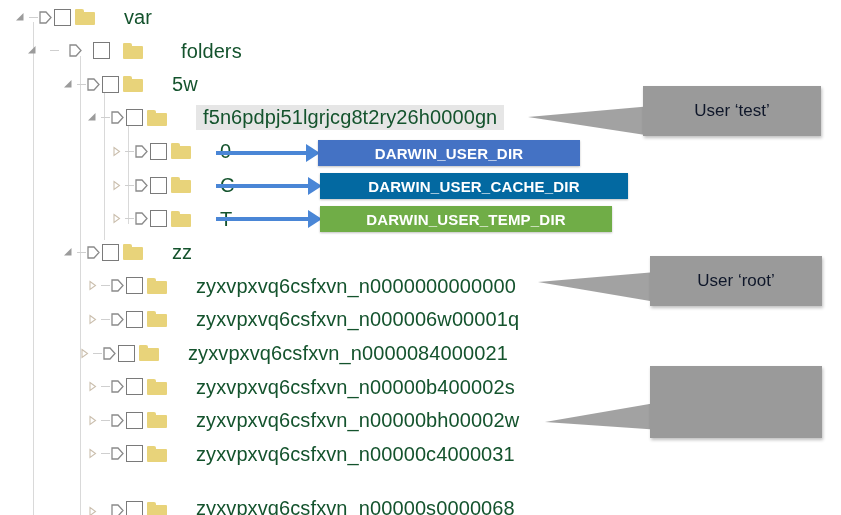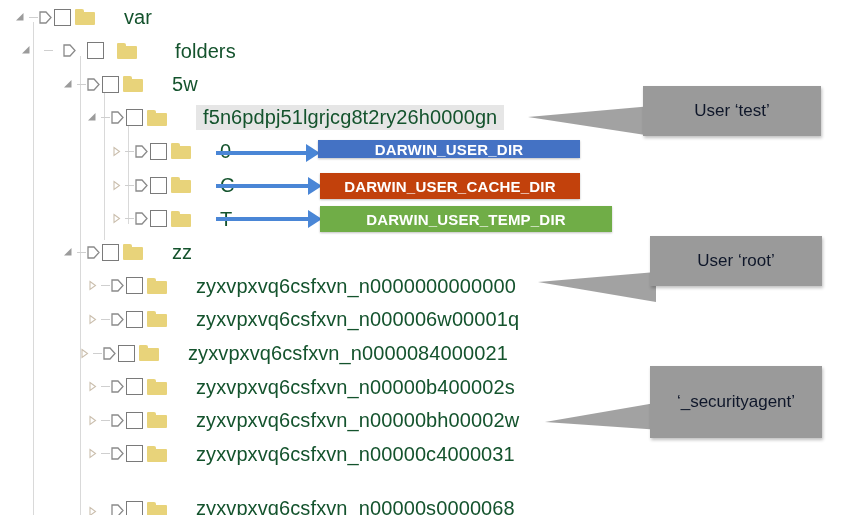--- a/index.html
+++ b/index.html
@@ -71,21 +71,21 @@
         <span class="dbox"><svg width="15" height="15" viewBox="0 0 15 15">
             <polygon points="2,2 8,2 13,7.5 8,13 2,13" fill="#ffffff" stroke="#8a8a8a" stroke-width="1.3"></polygon>
           </svg></span>
         <span class="cbox"></span>
         <span class="folder">
           <span class="tab"></span>
           <span class="body"></span>
         </span>
         <span class="label">var</span>
       </div>
-      <div class="row" style="left: 20px; top: 35.6px; gap: 9px;">
+      <div class="row" style="left: 26px; top: 35.6px; gap: 9px;">
         <span class="twisty">
           <svg width="13" height="13" viewBox="0 0 13 13">
             <polygon points="2,9.5 9.5,9.5 9.5,2" fill="#9b9b9b"></polygon>
           </svg>
         </span>
         <span class="hline"></span>
         <span class="dbox"><svg width="15" height="15" viewBox="0 0 15 15">
             <polygon points="2,2 8,2 13,7.5 8,13 2,13" fill="#ffffff" stroke="#8a8a8a" stroke-width="1.3"></polygon>
           </svg></span>
         <span class="cbox"></span>
@@ -324,50 +324,49 @@
   </div>
   <div class="arrow" style="left:216px;top:176px;width:106px;">
     <div class="shaft" style="width:92px;"></div>
     <div class="head" style="left:92px;"></div>
   </div>
   <div class="arrow" style="left:216px;top:209px;width:106px;">
     <div class="shaft" style="width:92px;"></div>
     <div class="head" style="left:92px;"></div>
   </div>
 
-  <div class="envbox" style="left:318px;top:140px;width:262px;height:18px;background:#4472c4;">
+  <div class="envbox" style="left:318px;top:140px;width:262px;height:26px;background:#4472c4;">
     <span>DARWIN_USER_DIR</span>
   </div>
-  <div class="envbox" style="left:320px;top:173px;width:260px;height:26px;background:#c2410c;">
+  <div class="envbox" style="left:320px;top:173px;width:308px;height:26px;background:#0369a1;">
     <span>DARWIN_USER_CACHE_DIR</span>
   </div>
   <div class="envbox" style="left:320px;top:206px;width:292px;height:26px;background:#70ad47;">
     <span>DARWIN_USER_TEMP_DIR</span>
   </div>
 
   <svg class="tail" style="left:528px;top:104px;" width="124" height="34" viewBox="0 0 124 34">
     <polygon points="0,13 124,2 124,32" fill="#9a9a9a" opacity="0.92"></polygon>
   </svg>
   <div class="callout" style="left:643px;top:86px;width:178px;height:50px;">
     <div>
       <div>User ‘test’</div>
     </div>
   </div>
 
   <svg class="tail" style="left:538px;top:272px;" width="118" height="32" viewBox="0 0 118 32">
     <polygon points="0,10 118,0 118,30" fill="#9a9a9a" opacity="0.92"></polygon>
   </svg>
-  <div class="callout" style="left:650px;top:236px;width:172px;height:50px;">
+  <div class="callout" style="left:650px;top:256px;width:172px;height:50px;">
     <div>
       <div>User ‘root’</div>
     </div>
   </div>
 
   <svg class="tail" style="left:545px;top:398px;" width="116" height="34" viewBox="0 0 116 34">
     <polygon points="0,24 116,4 116,32" fill="#9a9a9a" opacity="0.92"></polygon>
   </svg>
   <div class="callout" style="left:650px;top:366px;width:172px;height:72px;">
     <div>
-      <div>‘_securityagent’</div>
     </div>
   </div>
 
 </div>
 
 </body></html>

